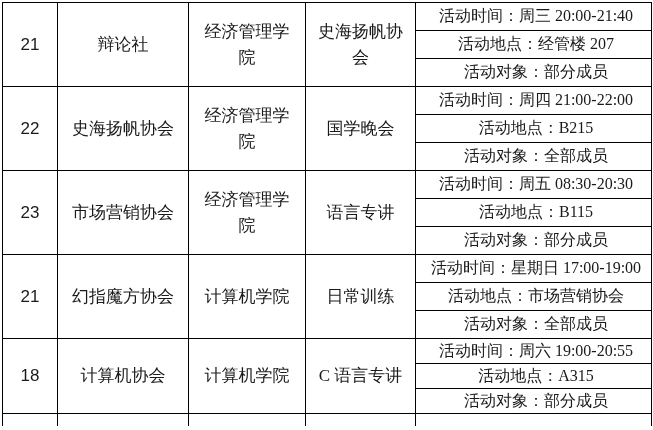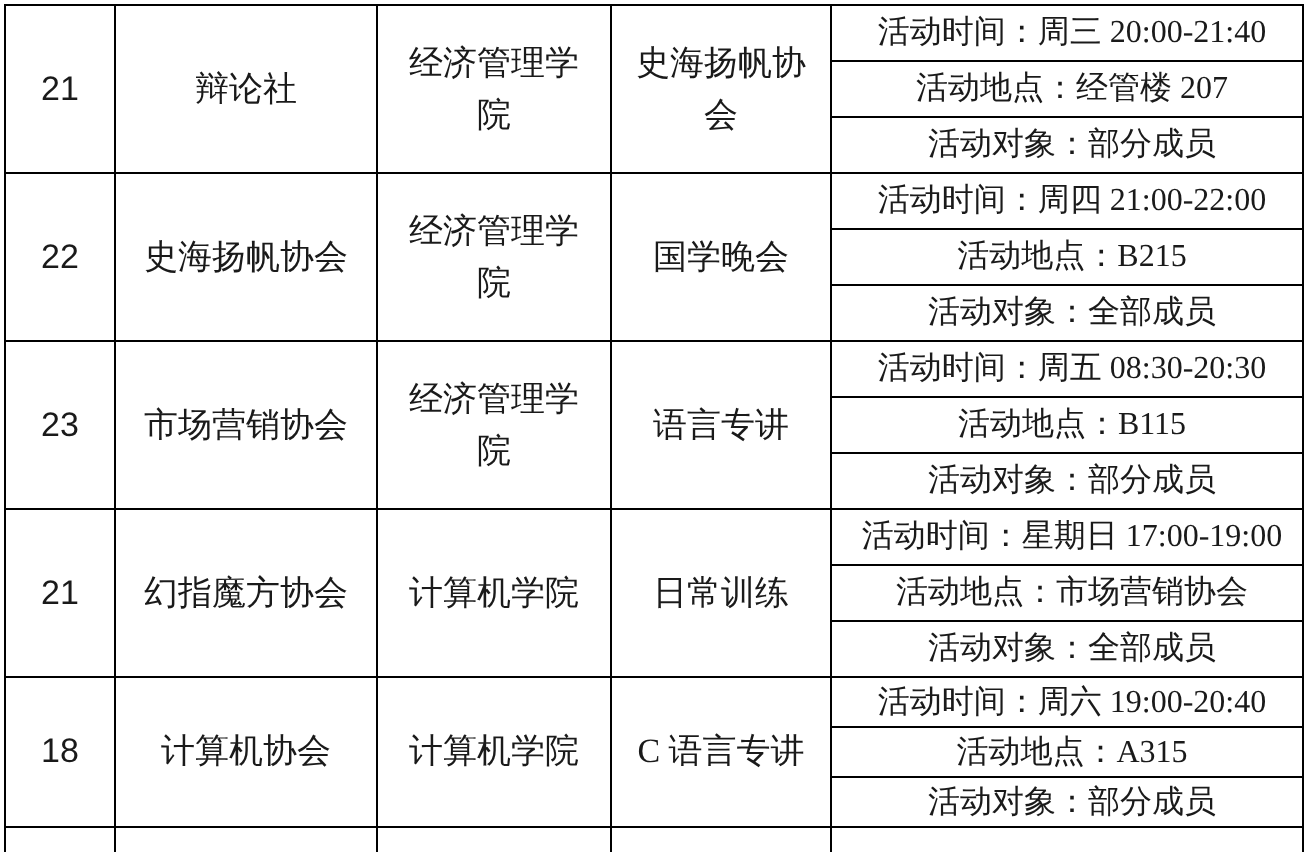--- a/index.html
+++ b/index.html
@@ -123,21 +123,21 @@
       </tr>
       <tr class="sub">
         <td class="c-detail"><span>活动对象：</span><span>全部成员</span></td>
       </tr>
 
       <tr class="sub-sm">
         <td class="c-no" rowspan="3">18</td>
         <td class="c-club" rowspan="3">计算机协会</td>
         <td class="c-college" rowspan="3">计算机学院</td>
         <td class="c-activity" rowspan="3">C 语言专讲</td>
-        <td class="c-detail"><span>活动时间：</span><span>周六 19:00-20:40</span></td>
+        <td class="c-detail"><span>活动时间：</span><span>周六 19:00-20:55</span></td>
       </tr>
       <tr class="sub-sm">
         <td class="c-detail"><span>活动地点：</span><span>A315</span></td>
       </tr>
       <tr class="sub-sm">
         <td class="c-detail"><span>活动对象：</span><span>部分成员</span></td>
       </tr>
 
       <tr class="partial">
         <td></td>

